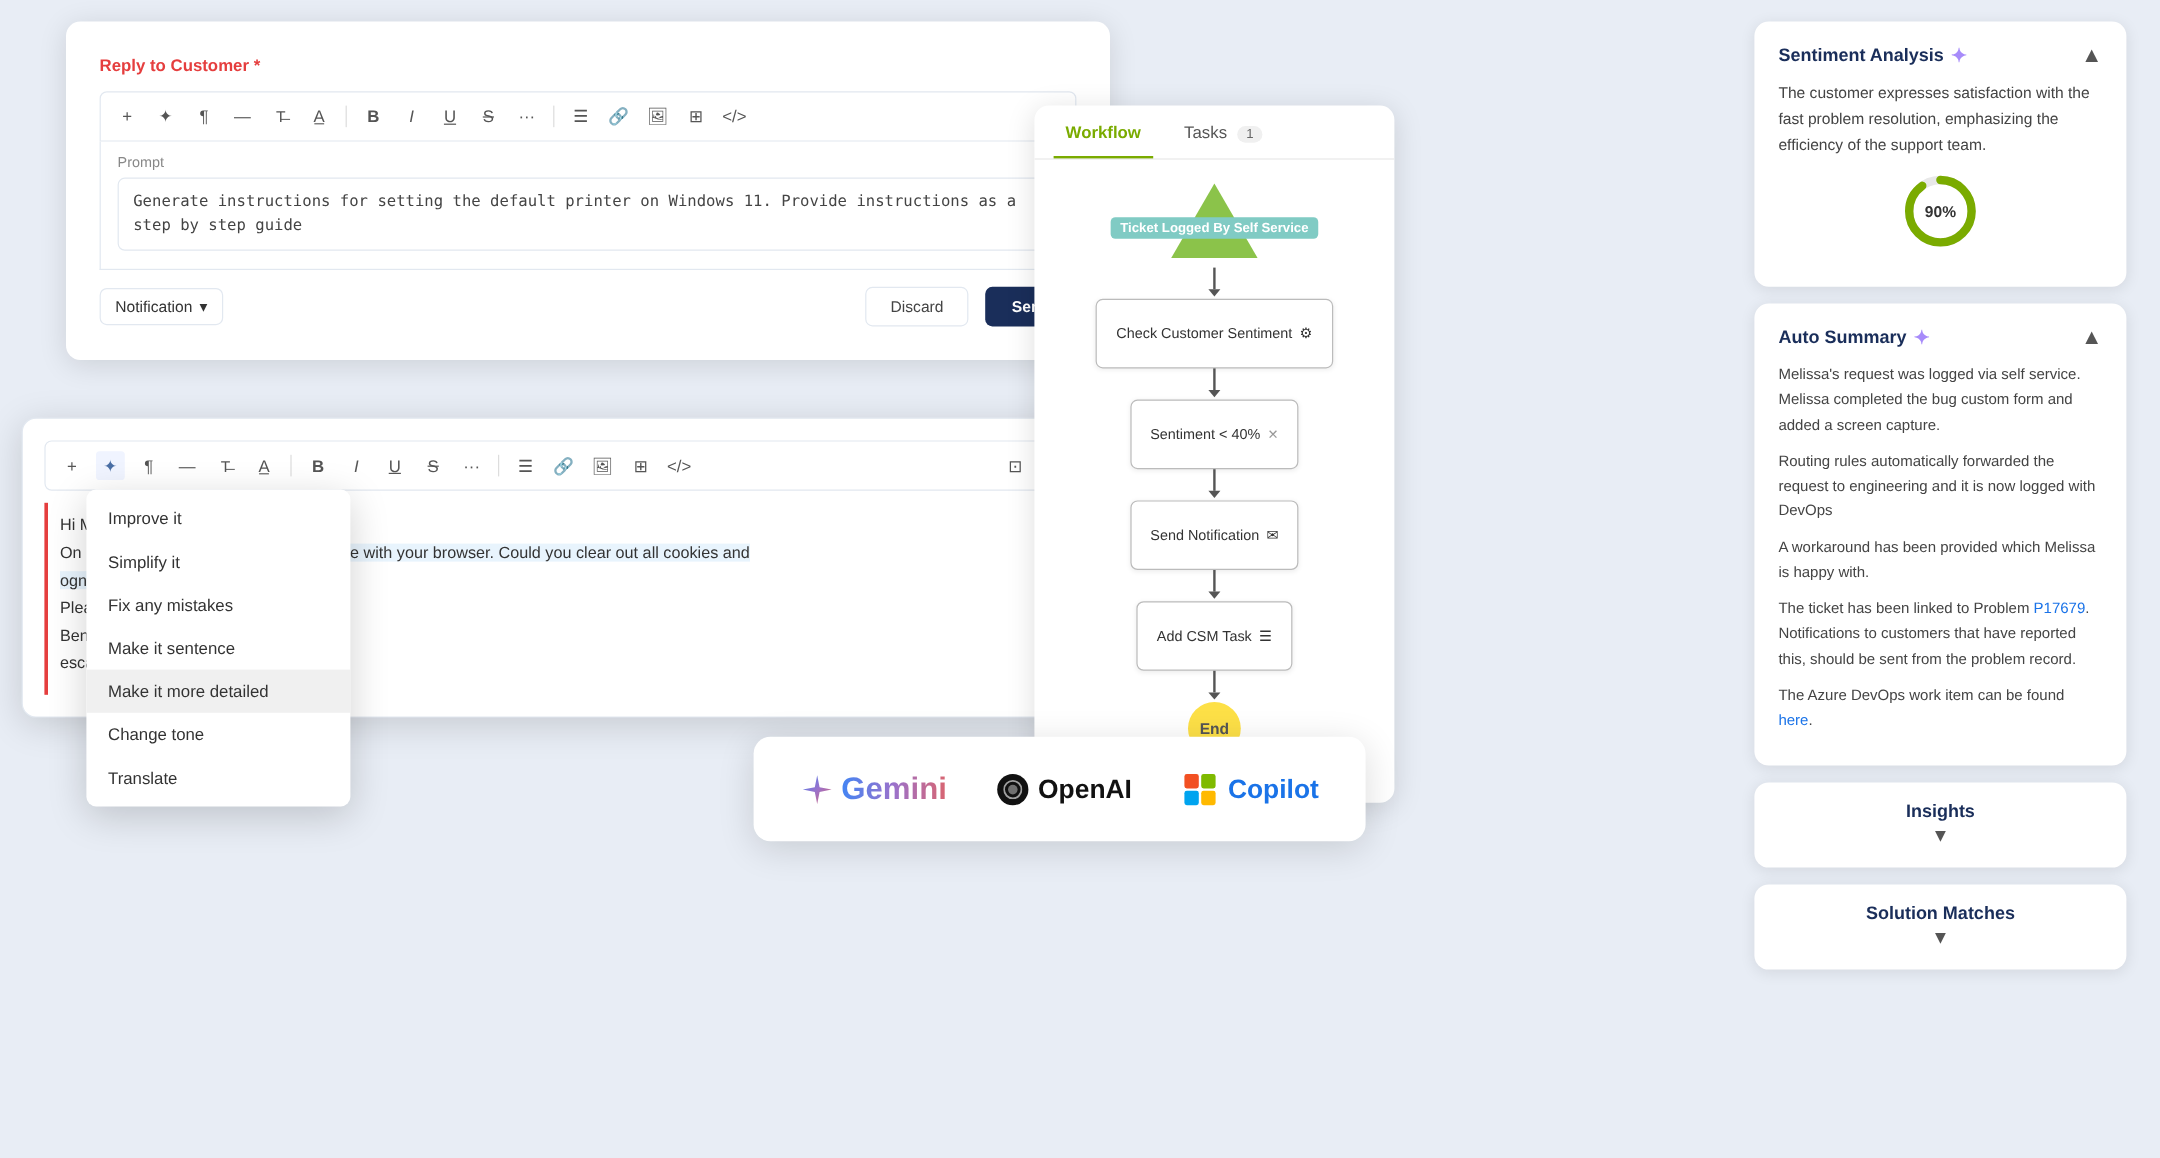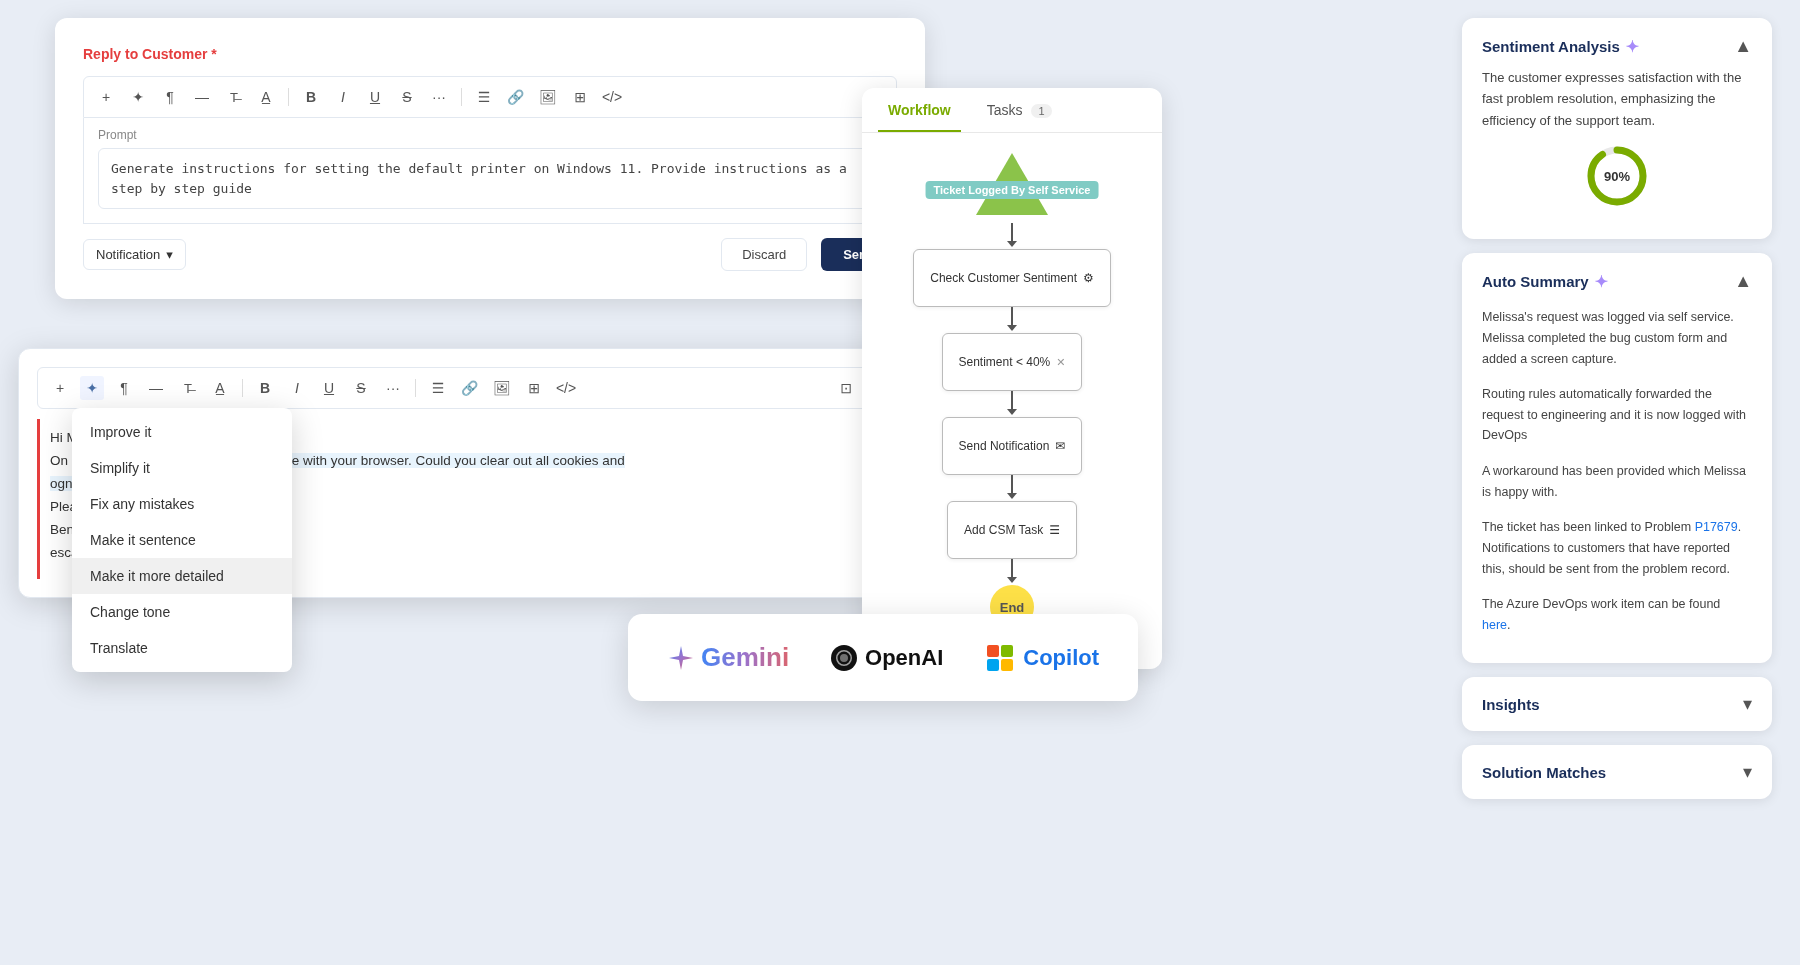--- a/index.html
+++ b/index.html
@@ -352,32 +352,33 @@
       transform: translate(-50%, -50%);
       font-size: 13px;
       font-weight: 700;
       color: #333;
     }
     .auto-summary-text {
       font-size: 12.5px;
       color: #444;
       line-height: 1.65;
     }
-    .auto-summary-text p { margin-bottom: 10px; margin-top: 15px; }
+    .auto-summary-text p { margin-bottom: 10px; }
     .auto-summary-text a { color: #1a73e8; text-decoration: none; }
 
     .collapsed-card {
       background: #fff;
       border-radius: 12px;
       box-shadow: 0 2px 12px rgba(0,0,0,0.09);
       padding: 16px 20px;
       display: flex;
       align-items: center;
       justify-content: space-between;
       cursor: pointer;
+      flex-direction: column;
     }
     .collapsed-title {
       font-size: 15px;
       font-weight: 700;
       color: #1a2e5a;
     }
     .chevron-down { font-size: 18px; color: #555; }
 
     
     .openai-icon {

